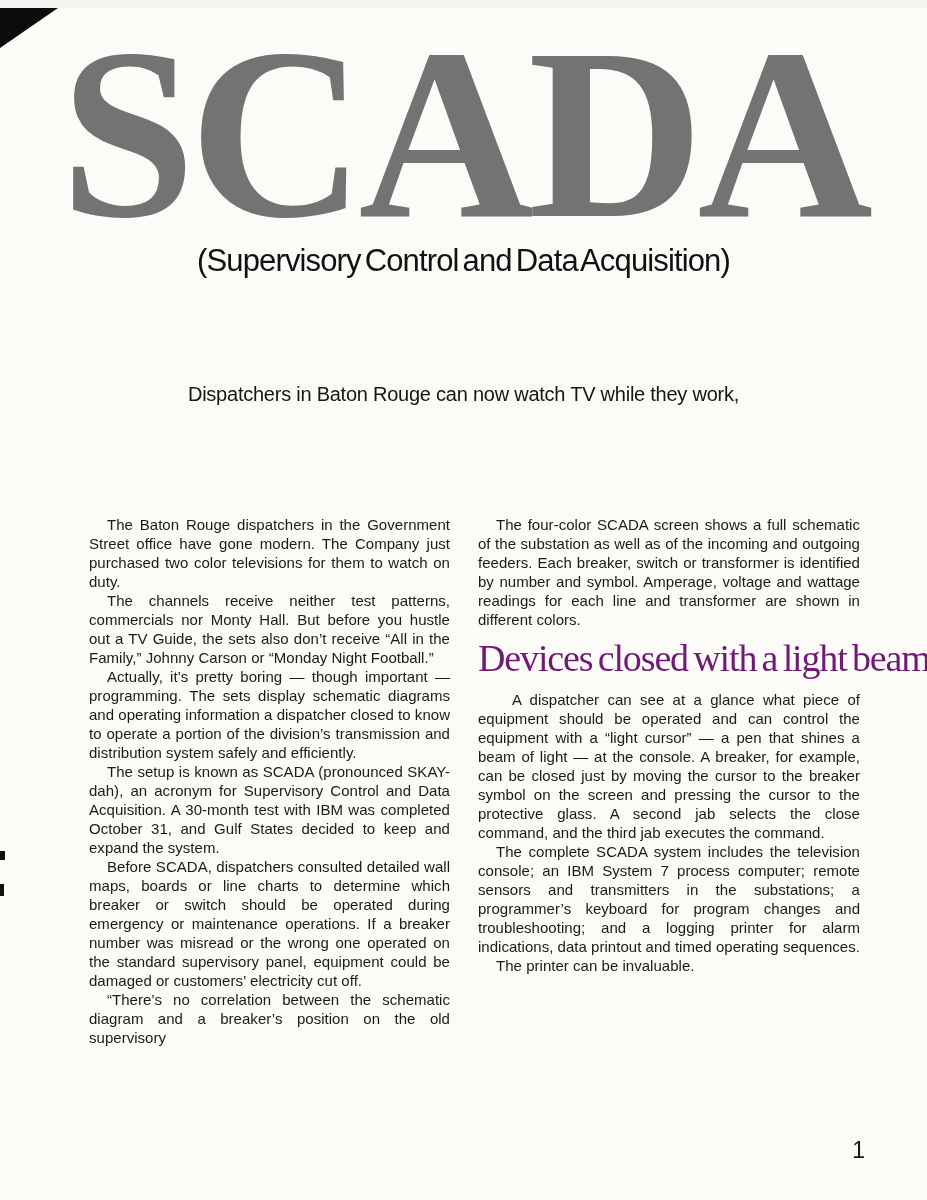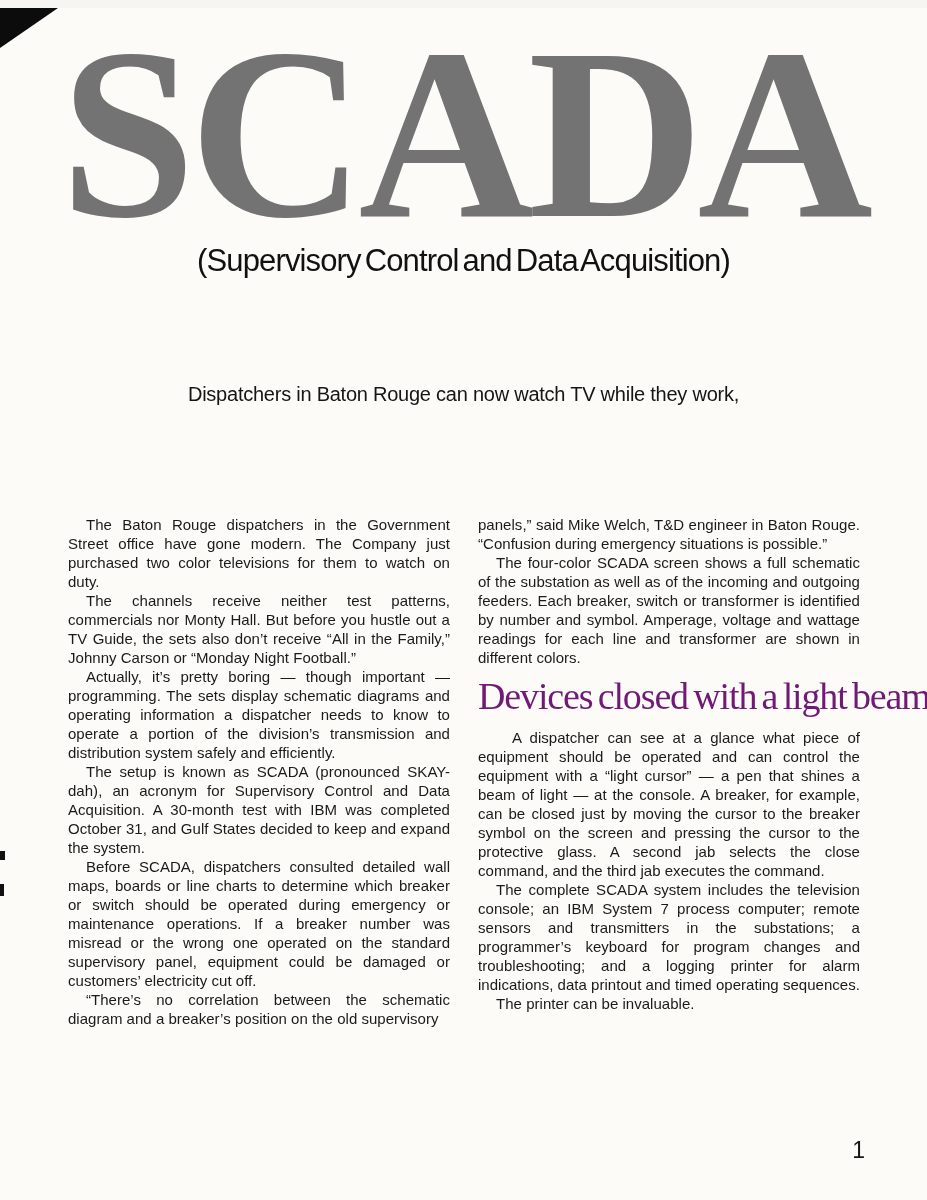--- a/index.html
+++ b/index.html
@@ -57,21 +57,21 @@
     margin-top: 102px;
     text-align: center;
     font-size: 20px;
     line-height: 1.32;
     letter-spacing: -0.012em;
     color: #151515;
   }
   .columns {
     display: flex;
     gap: 28px;
-    margin: 108px 67px 0 68px;
+    margin: 108px 67px 0 89px;
   }
   .col {
     width: 382px;
     font-size: 15px;
     line-height: 19px;
     text-align: justify;
     letter-spacing: 0.002em;
     color: #1a1a1a;
   }
   .col p { text-indent: 18px; margin: 0; }
@@ -111,28 +111,27 @@
 
   <div class="deck">
     <div>Dispatchers in Baton Rouge can now watch TV while they work,</div>
   </div>
 
   <div class="columns">
 
     <div class="col">
       <p>The Baton Rouge dispatchers in the Government Street office have gone modern. The Company just purchased two color televisions for them to watch on duty.</p>
       <p>The channels receive neither test patterns, commercials nor Monty Hall. But before you hustle out a TV Guide, the sets also don’t receive “All in the Family,” Johnny Carson or “Monday Night Football.”</p>
-      <p>Actually, it’s pretty boring — though important — programming. The sets display schematic diagrams and operating information a dispatcher needs to know to operate a portion of the division’s transmission and distribution system safely and efficiently.</p>
+      <p>Actually, it’s pretty boring — though important — programming. The sets display schematic diagrams and operating information a dispatcher closed to know to operate a portion of the division’s transmission and distribution system safely and efficiently.</p>
       <p>The setup is known as SCADA (pronounced SKAY-dah), an acronym for Supervisory Control and Data Acquisition. A 30-month test with IBM was completed October 31, and Gulf States decided to keep and expand the system.</p>
       <p>Before SCADA, dispatchers consulted detailed wall maps, boards or line charts to determine which breaker or switch should be operated during emergency or maintenance operations. If a breaker number was misread or the wrong one operated on the standard supervisory panel, equipment could be damaged or customers’ electricity cut off.</p>
       <p>“There’s no correlation between the schematic diagram and a breaker’s position on the old supervisory</p>
     </div>
 
     <div class="col">
-      <p class="no-indent">panels,” said Mike Welch, T&amp;D engineer in Baton Rouge. “Confusion during emergency situations is possible.”</p>
       <p>The four-color SCADA screen shows a full schematic of the substation as well as of the incoming and outgoing feeders. Each breaker, switch or transformer is identified by number and symbol. Amperage, voltage and wattage readings for each line and transformer are shown in different colors.</p>
       <h2 class="section-heading">Devices closed with a light beam</h2>
       <p class="lead-indent">A dispatcher can see at a glance what piece of equipment should be operated and can control the equipment with a “light cursor” — a pen that shines a beam of light — at the console. A breaker, for example, can be closed just by moving the cursor to the breaker symbol on the screen and pressing the cursor to the protective glass. A second jab selects the close command, and the third jab executes the command.</p>
       <p>The complete SCADA system includes the television console; an IBM System 7 process computer; remote sensors and transmitters in the substations; a programmer’s keyboard for program changes and troubleshooting; and a logging printer for alarm indications, data printout and timed operating sequences.</p>
       <p>The printer can be invaluable.</p>
     </div>
 
   </div>
 
   <div class="page-number">1</div>

